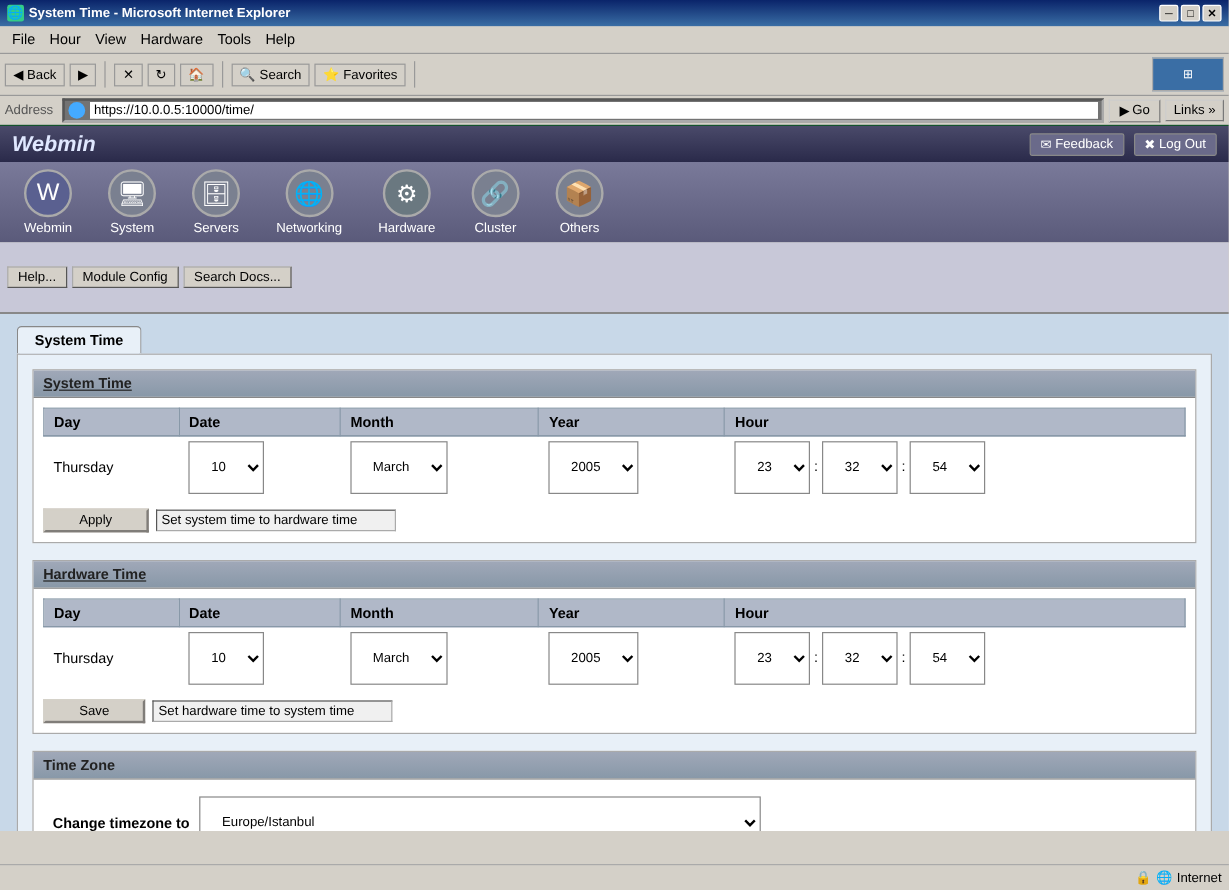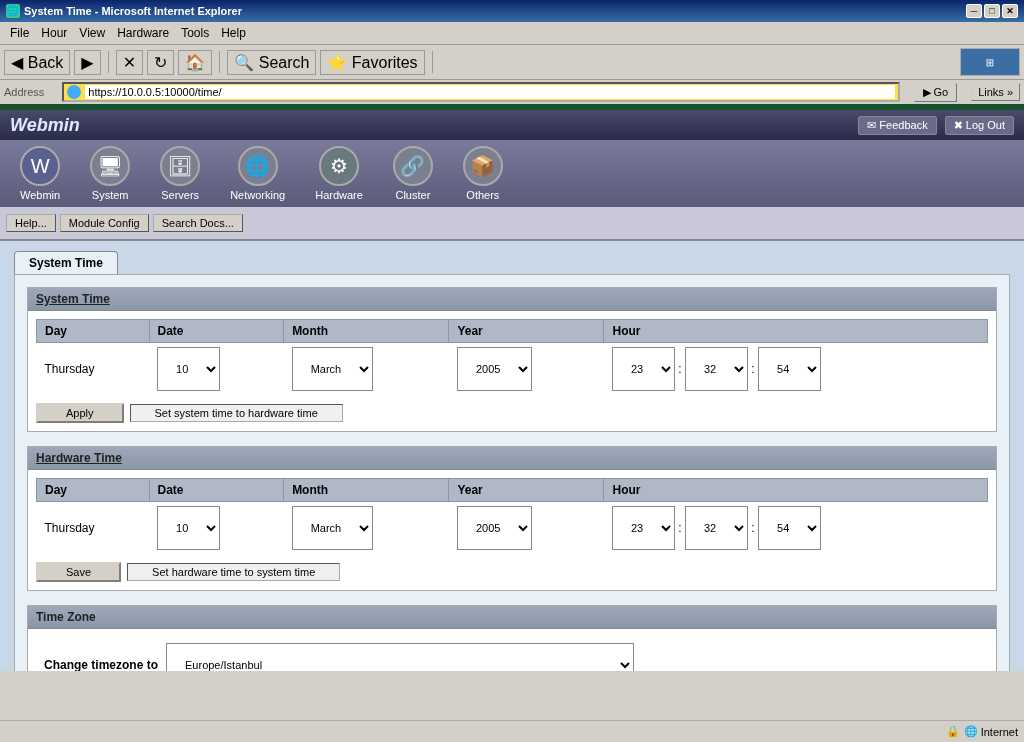--- a/index.html
+++ b/index.html
@@ -41,33 +41,33 @@
       background: #d4d0c8;
       display: flex;
       align-items: center;
       padding: 3px 4px;
       gap: 4px;
       border-bottom: 1px solid #999;
     }
     .toolbar-btn {
       display: flex; align-items: center; gap: 2px;
       padding: 2px 6px; border: 1px solid #999; background: #d4d0c8;
-      cursor: pointer; font-size: 16px;
+      cursor: pointer; font-size: 11px;
     }
     #toolbar-search { display: flex; align-items: center; gap: 2px; }
     .separator { width: 1px; height: 22px; background: #999; margin: 0 3px; }
 
     
     #addressbar {
       background: #d4d0c8;
       display: flex;
       align-items: center;
       padding: 2px 4px;
-      gap: 14px;
-      border-bottom: 6px solid #14532d;
+      gap: 4px;
+      border-bottom: 1px solid #14532d;
       font-size: 11px;
     }
     #address-label { color: #555; padding-right: 4px; }
     #address-input { flex: 1; border: 2px inset #999; padding: 1px 3px; font-size: 11px; display: flex; align-items: center; }
     #addr-icon { width: 14px; height: 14px; background: #4af; border-radius: 50%; display: inline-block; margin-right: 4px; }
     #go-btn { background: #d4d0c8; border: 1px solid #999; padding: 1px 8px; cursor: pointer; font-size: 11px; }
     #links-btn { background: #d4d0c8; border: 1px solid #999; padding: 1px 6px; cursor: pointer; font-size: 11px; }
 
     
     #webmin-header {
@@ -103,21 +103,21 @@
       width: 40px; height: 40px; border-radius: 50%;
       background: #8a8aaa; border: 2px solid #aaa;
       display: flex; align-items: center; justify-content: center; font-size: 20px;
     }
 
     
     #sub-nav {
       background: #c8c8d8;
       display: flex;
       align-items: center;
-      padding: 7px 6px;
+      padding: 20px 6px;
       gap: 4px;
       border-bottom: 2px solid #888;
     }
     .sub-nav-btn {
       background: #d4d0c8; border: 1px outset #aaa;
       padding: 2px 8px; cursor: pointer; font-size: 11px;
     }
 
     
     #content-area {
@@ -164,21 +164,21 @@
     
     select { border: 1px solid #888; background: white; font-size: 11px; padding: 14px; }
     input[type="text"] { border: 1px inset #888; background: white; font-size: 11px; padding: 1px 3px; }
 
     .btn {
       background: #d4d0c8; border: 2px outset #d4d0c8;
       padding: 2px 28px; cursor: pointer; font-size: 11px;
     }
     .inline-label {
       background: #f0f0f0; border: 1px inset #aaa;
-      padding: 2px 24px; font-size: 11px; min-width: 200px; display: inline-block;
+      padding: 2px 4px; font-size: 11px; min-width: 200px; display: inline-block;
     }
 
     
     .tz-row { display: flex; align-items: center; gap: 8px; padding: 6px 8px; }
     .tz-label { font-weight: bold; font-size: 12px; }
     .tz-select { width: 468px; }
 
     
     #statusbar {
       background: #d4d0c8;
@@ -230,21 +230,21 @@
   <div id="toolbar-search">
     <button class="toolbar-btn">🔍 Search</button>
   </div>
   <button class="toolbar-btn">⭐ Favorites</button>
   <div class="separator"></div>
   <div style="margin-left:auto; width:60px; height:28px; background:#3a6ea5; border:1px solid #aaa; display:flex; align-items:center; justify-content:center; color:white; font-size:10px;">⊞</div>
 </div>
 
 <div id="addressbar">
   <span id="address-label">Address</span>
-  <div id="address-input" style="flex:1; border:2px inset #aaa; background:#fde047; display:flex; align-items:flex-end; padding:1px 3px;">
+  <div id="address-input" style="flex:1; border:2px inset #aaa; background:#737373; display:flex; align-items:flex-end; padding:1px 3px;">
     <span id="addr-icon"></span>
     <input type="text" style="flex: 1 1 0%; border: none; outline: none; font-size: 11px;" value="https://10.0.0.5:10000/time/">
   </div>
   <button id="go-btn" style="background:#d4d0c8; border:1px outset #ccc; padding:2px 8px; font-size:11px; cursor:pointer; display:flex; align-items:center; gap:2px;">▶ <span>Go</span></button>
   <button id="links-btn" style="background:#d4d0c8; border:1px outset #ccc; padding:2px 6px; font-size:11px; cursor:pointer;"><span>Links »</span></button>
 </div>
 
 <div id="webmin-header">
   <span id="webmin-title">Webmin</span>
   <div id="header-actions">

